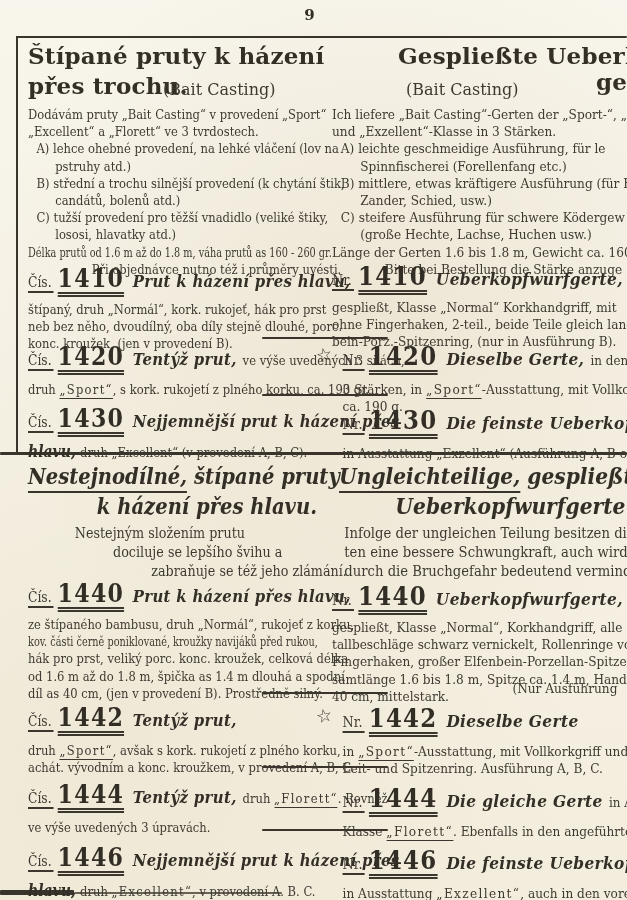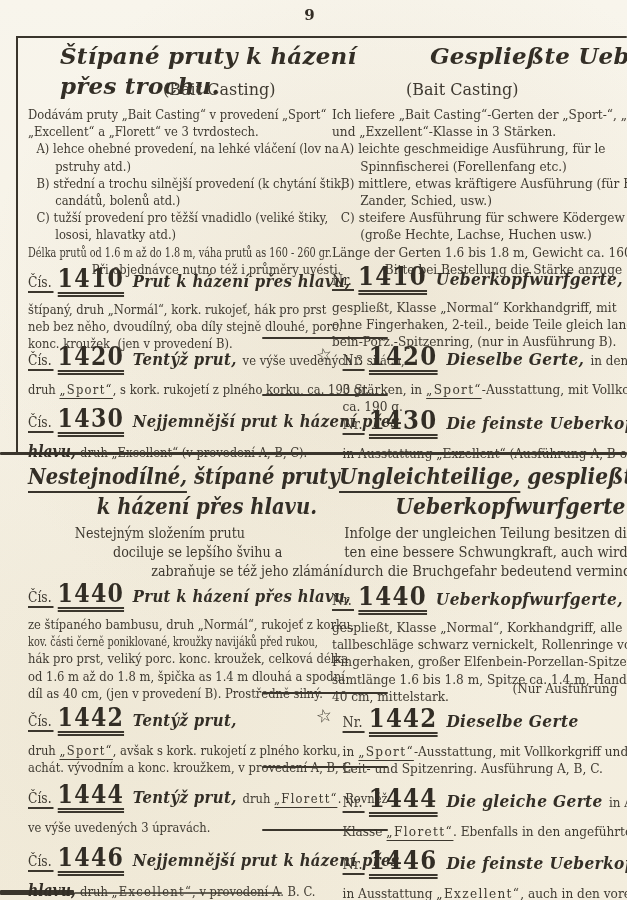--- a/index.html
+++ b/index.html
@@ -6,22 +6,22 @@
   .pg{position:relative;width:627px;height:900px;overflow:hidden;color:#3f3a31;
       font-family:"DejaVu Serif",serif;
       background:
         radial-gradient(90% 60% at 60% 35%, rgba(205,186,146,.22), rgba(0,0,0,0) 70%),
         radial-gradient(120% 80% at 20% 80%, rgba(210,196,160,.15), rgba(0,0,0,0) 60%),
         linear-gradient(#f8f5ec,#f3eddd);}
   .pnum{position:absolute;top:6px;left:0;width:620px;text-align:center;
         font-weight:bold;font-size:15px;letter-spacing:1px;color:#322d25;}
   .rule{position:absolute;height:2px;background:#3a352c;border-radius:1px;}
   .vrule{position:absolute;width:2px;background:#3a352c;}
-  .t1{position:absolute;font-size:23px;font-weight:bold;font-style:italic;
-      white-space:nowrap;color:#332e26;letter-spacing:.2px;margin-left:32px;}
+  .t1{position:absolute;font-size:23px;font-weight:bold;
+      white-space:nowrap;color:#332e26;letter-spacing:.2px;}
   .sub{position:absolute;font-size:16px;white-space:nowrap;}
   .logo{position:absolute;left:291px;top:36px;white-space:nowrap;color:#2e2922;}
   .logotext{font-size:38px;font-weight:bold;font-style:italic;letter-spacing:-1px;}
   .arr{font-size:24px;font-weight:bold;position:relative;top:-5px;}
   .col{position:absolute;transform-origin:0 0;}
   .col-cz{left:28px;top:106px;width:345px;transform:scaleX(.85);}
   .col-de{left:332px;top:106px;width:340px;transform:scaleX(.88);}
   .blk{position:absolute;left:0;}
   .ln{white-space:nowrap;font-size:13.6px;line-height:17.2px;}
   .col-de .ln{font-size:13.8px;}

